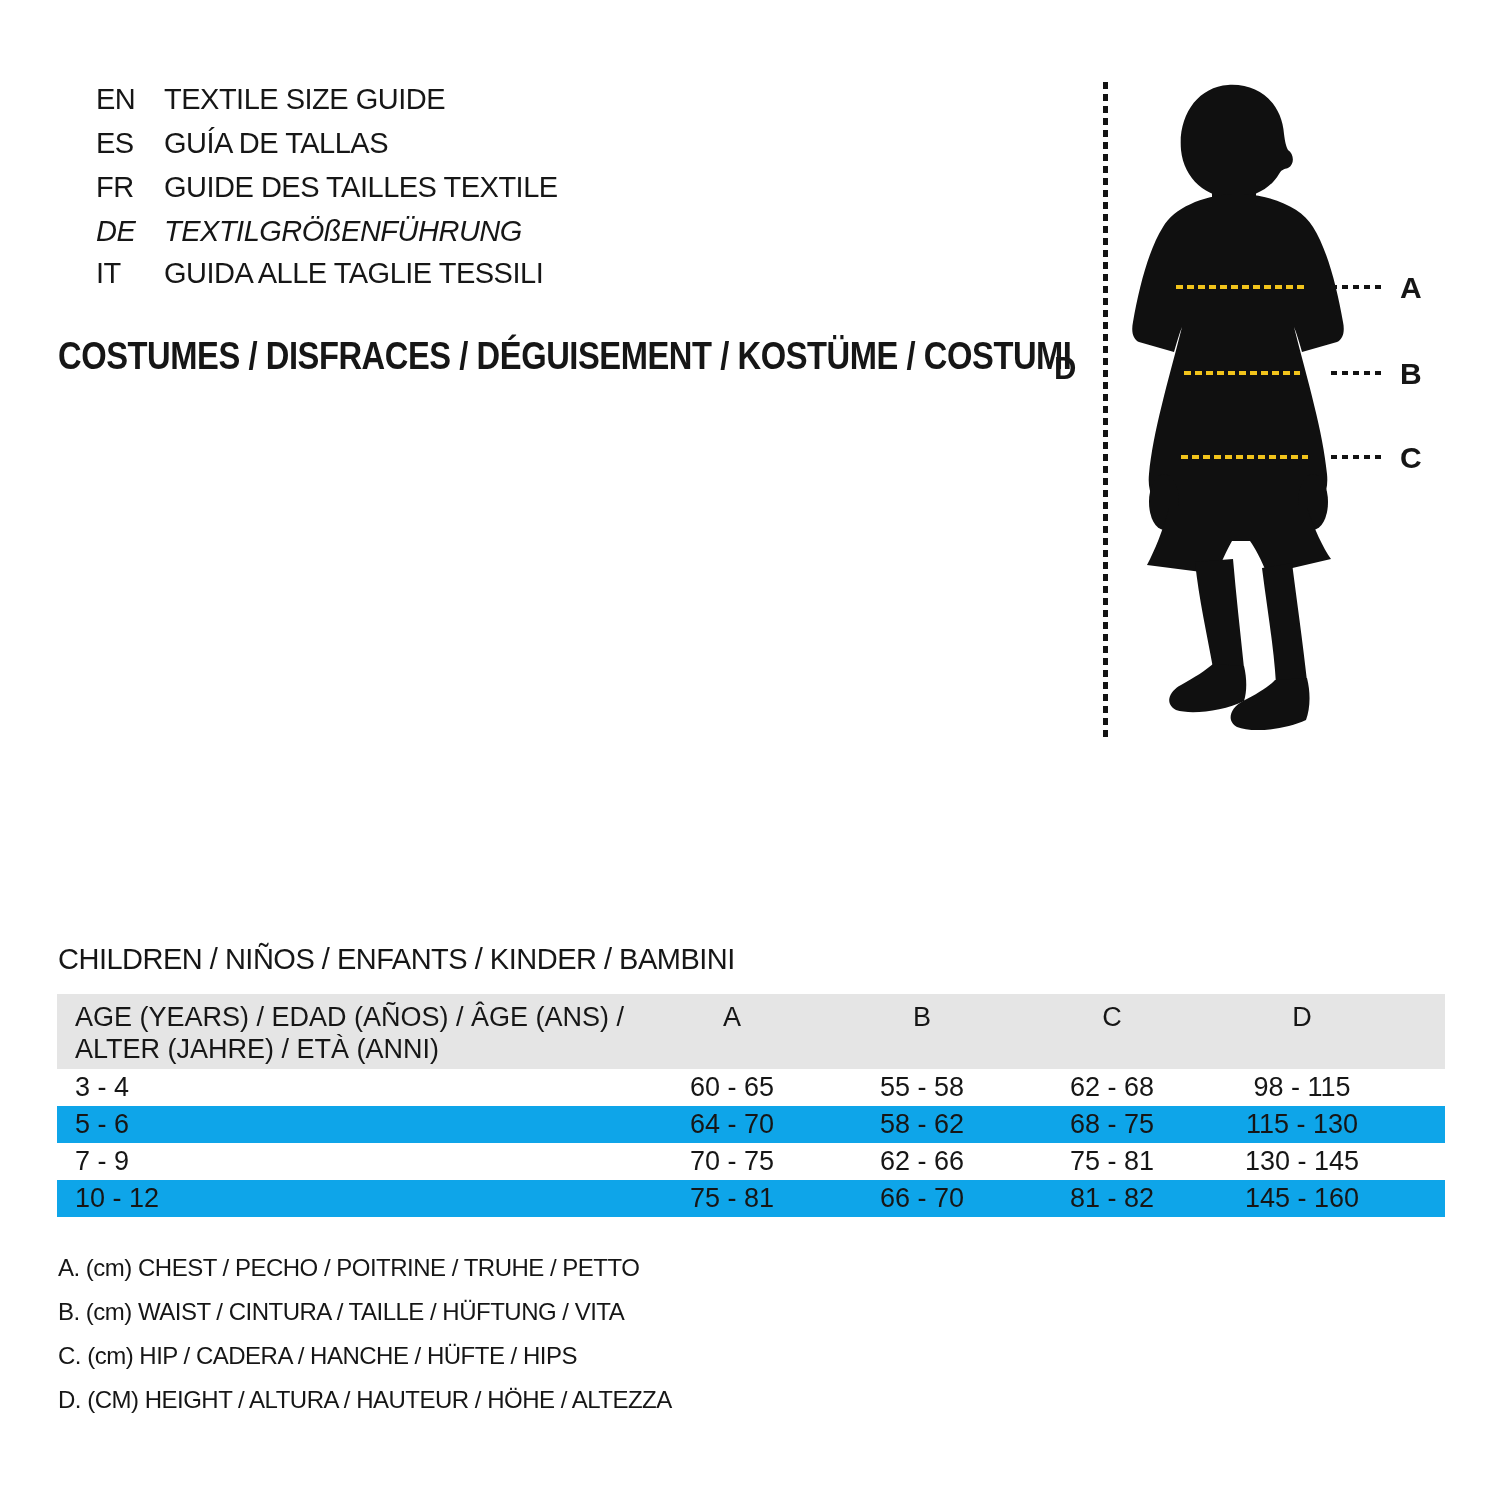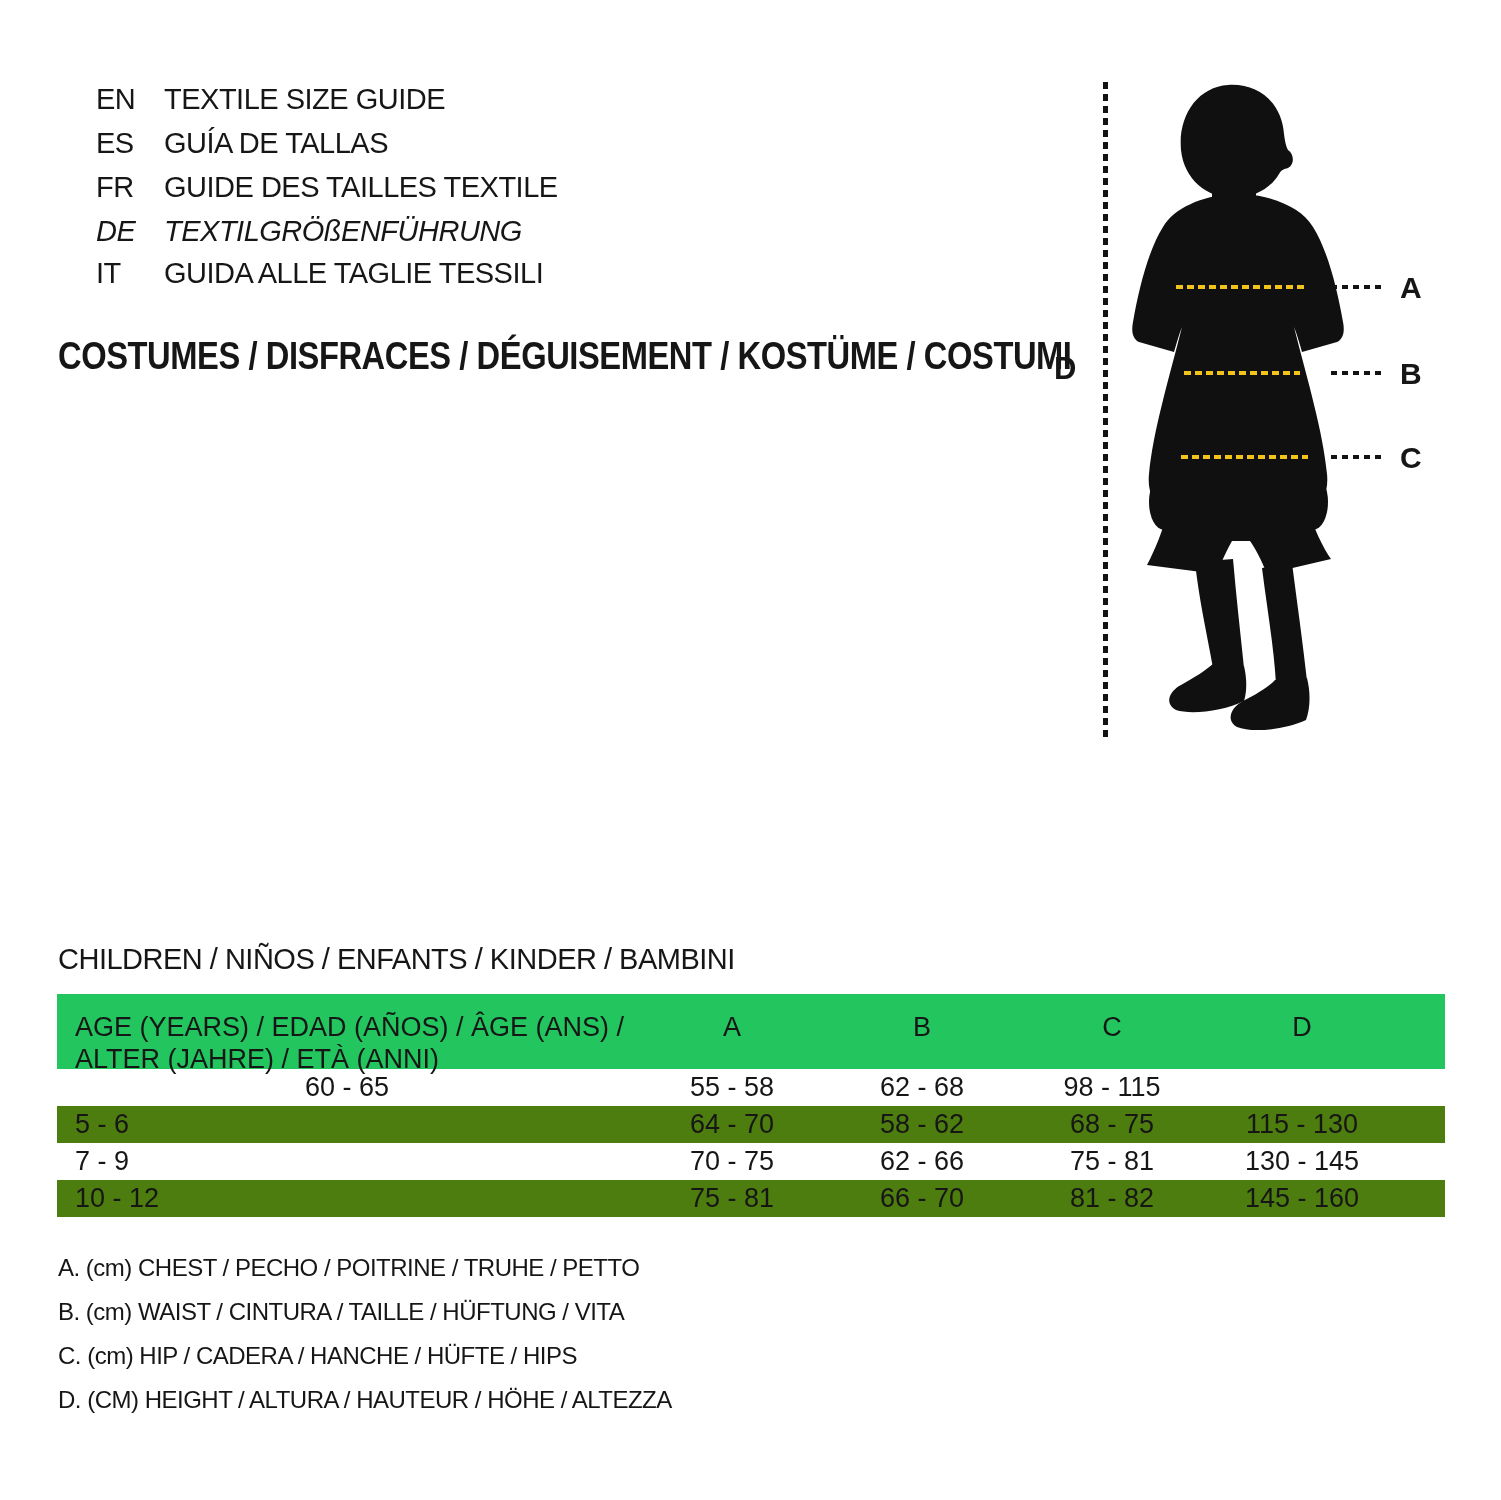--- a/index.html
+++ b/index.html
@@ -36,25 +36,25 @@
   .mb-b{left:1331px;top:371px;width:54px;}
   .mb-c{left:1331px;top:455px;width:54px;}
   .abc-label{position:absolute;left:1400px;font-size:30px;font-weight:700;}
   .al-a{top:271px;} .al-b{top:357px;} .al-c{top:441px;}
   
   .children-title{position:absolute;left:58px;top:943px;font-size:29px;font-weight:500;
     letter-spacing:-0.5px;white-space:nowrap;}
   .size-table{position:absolute;left:57px;top:994px;width:1388px;font-size:27px;}
   .t-row{display:grid;grid-template-columns:580px 190px 190px 190px 190px;
     padding-right:48px;box-sizing:border-box;width:1388px;}
-  .t-header{background:#22c55e;height:75px;padding-top:17px;}
+  .t-header{background:#e5e5e5;height:75px;padding-top:7px;}
   .t-header .cell-age{line-height:32px;}
   .t-header .cell-val{line-height:32px;align-self:start;}
   .t-data{height:37px;align-items:center;}
-  .t-data.alt{background:#4d7c0f;}
+  .t-data.alt{background:#0ea5e9;}
   .cell-age{padding-left:18px;}
   .cell-val{text-align:center;}
   
   .legend-line{position:absolute;left:58px;font-size:24px;letter-spacing:-0.5px;white-space:nowrap;}
   .legend-line:nth-of-type(1){top:1254px;}
   .legend-line:nth-of-type(2){top:1298px;}
   .legend-line:nth-of-type(3){top:1342px;}
   .legend-line:nth-of-type(4){top:1386px;}
 </style>
 </head>
@@ -127,20 +127,21 @@
         <div>AGE (YEARS) / EDAD (AÑOS) / ÂGE (ANS) /</div>
         <div>ALTER (JAHRE) / ETÀ (ANNI)</div>
       </div>
       <div class="cell-val">A</div>
       <div class="cell-val">B</div>
       <div class="cell-val">C</div>
       <div class="cell-val">D</div>
     </div>
 
     <div class="t-row t-data">
+      <div class="cell-age">3 - 4</div>
       <div class="cell-val">60 - 65</div>
       <div class="cell-val">55 - 58</div>
       <div class="cell-val">62 - 68</div>
       <div class="cell-val">98 - 115</div>
     </div>
     <div class="t-row t-data alt">
       <div class="cell-age">5 - 6</div>
       <div class="cell-val">64 - 70</div>
       <div class="cell-val">58 - 62</div>
       <div class="cell-val">68 - 75</div>

